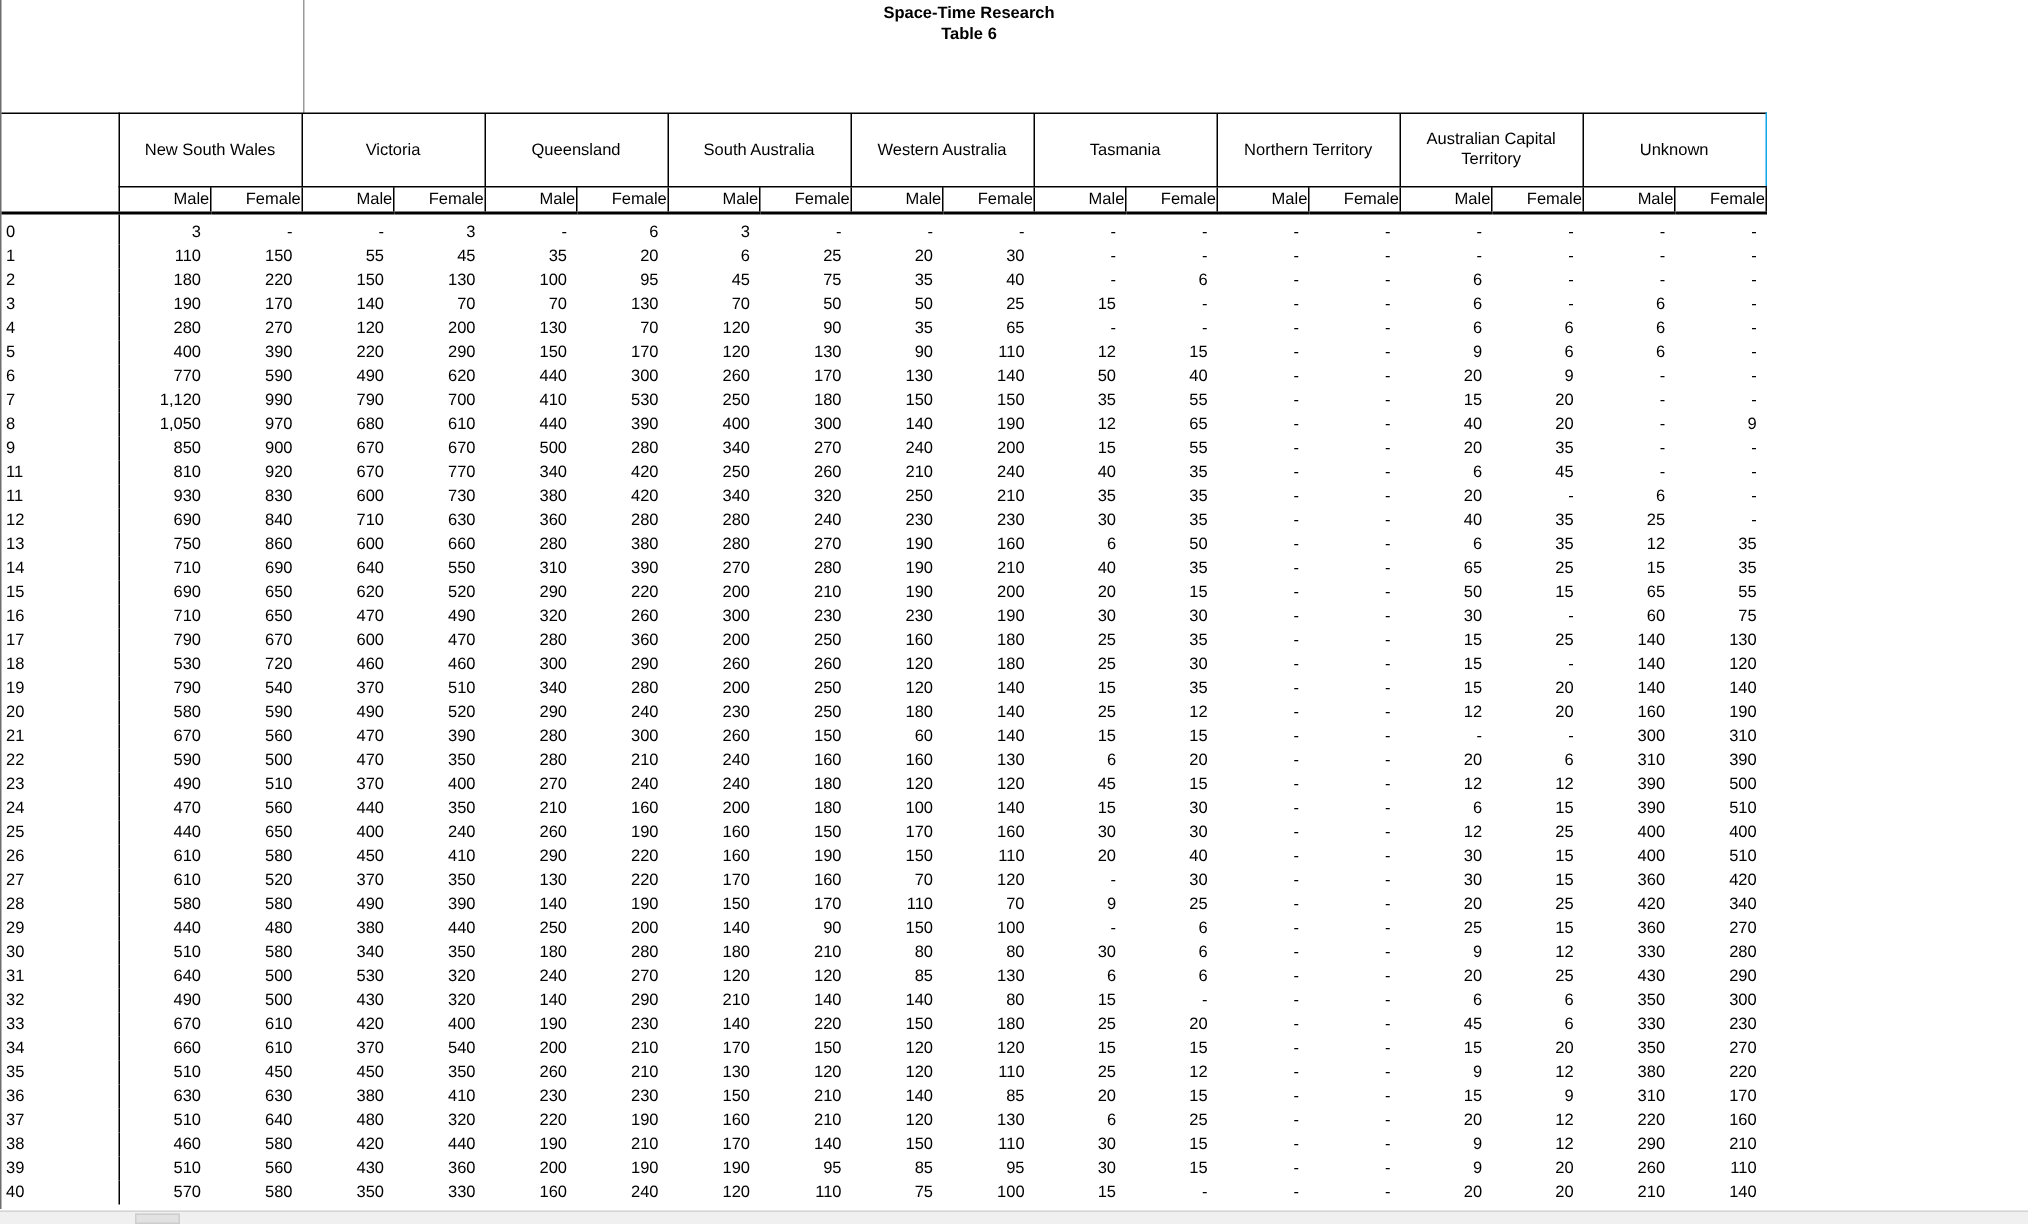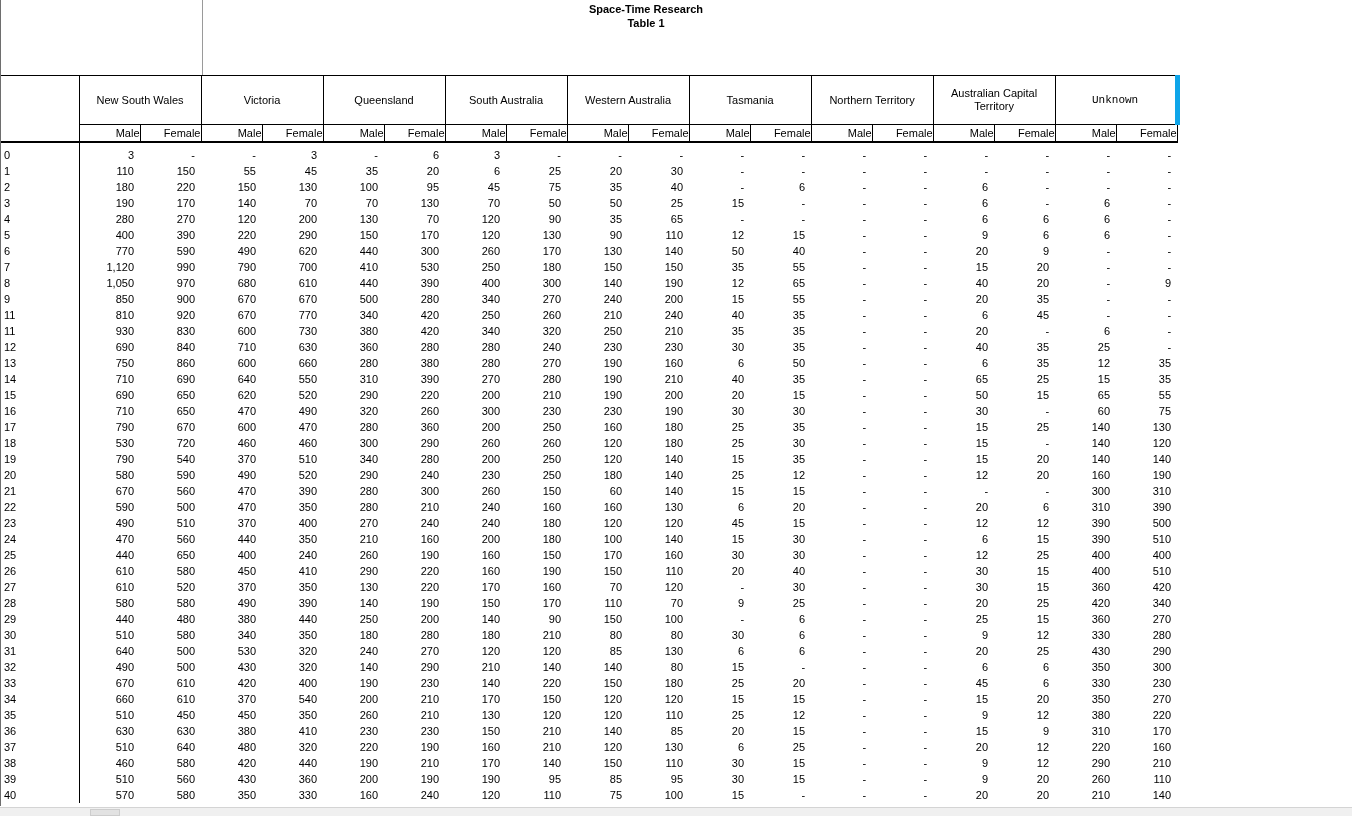--- a/index.html
+++ b/index.html
@@ -17,21 +17,21 @@
   .pane-divider{position:absolute;left:202px;top:0;width:1px;height:76px;background:#9a9a9a;}
   .left-edge{position:absolute;left:0;top:0;width:1px;height:806px;background:#6e6e6e;}
 
   
   table.report{position:absolute;left:1px;top:75px;width:1176px;
     border-collapse:collapse;table-layout:fixed;font-size:11px;}
   table.report th{font-weight:normal;}
   th.corner{border-top:1px solid #000;border-right:1px solid #000;border-bottom:2px solid #000;}
   th.area{border-top:1px solid #000;border-left:1px solid #000;border-bottom:1px solid #000;
     height:46px;text-align:center;vertical-align:middle;padding:1px 4px;line-height:13px;}
-  th.area.last{border-right:5px solid #0ea5e9;font-family:Liberation Mono, monospace;}
+  th.area.last{border-right:1px solid #0ea5e9;}
   th.gender{border-left:1px solid #000;border-bottom:2px solid #000;height:16px;
     text-align:right;vertical-align:middle;padding:0;}
   th.gender.last{border-right:1px solid #000;}
   tbody td{height:16px;padding:0 6px 0 0;text-align:right;white-space:nowrap;
     vertical-align:middle;line-height:16px;}
   td.age{text-align:left;padding:0 0 0 3px;border-right:1px solid #000;}
   tbody tr.first td{padding-top:4px;}
 
   
   .hscrollbar{position:absolute;left:0;top:807px;width:1352px;height:9px;
@@ -39,21 +39,21 @@
   .hthumb{position:absolute;left:90px;top:1px;width:30px;height:7px;
     background:#e2e2e2;border:1px solid #cdcdcd;box-sizing:border-box;}
 </style>
 </head>
 <body>
 
 <div class="page">
 
   <div class="titles">
     <div>Space-Time Research</div>
-    <div>Table 1</div>
+    <div>Table 6</div>
   </div>
 
   <div class="pane-divider"></div>
   <div class="left-edge"></div>
 
   <table class="report">
     <colgroup id="colgroup">
         <col style="width: 78px;">
         <col style="width: 61px;">
         <col style="width: 61px;">

